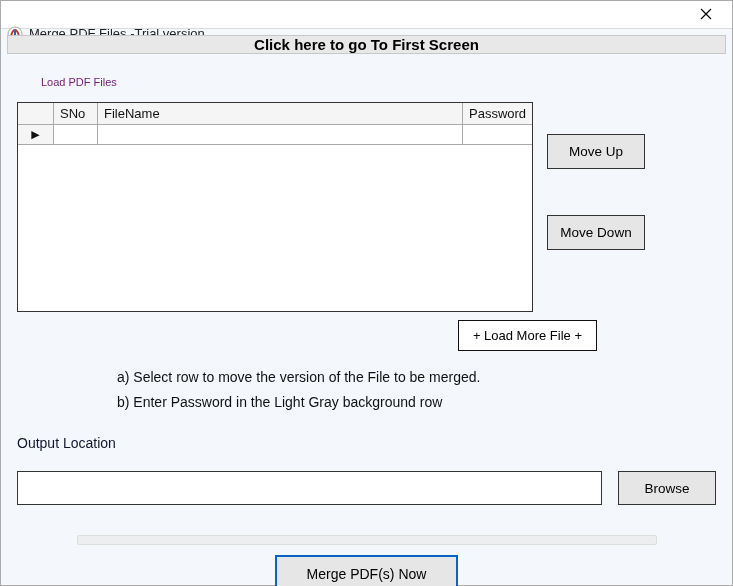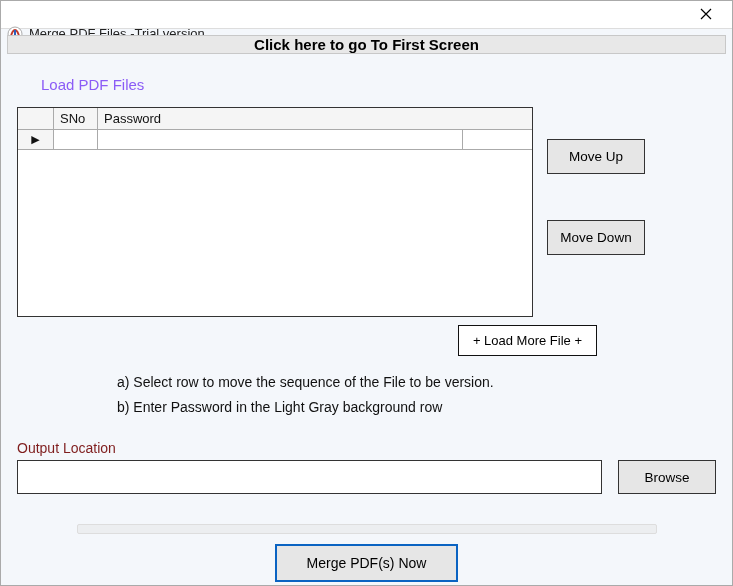--- a/index.html
+++ b/index.html
@@ -68,21 +68,21 @@
     flex: 1;
     padding: 12px 16px 8px 16px;
     position: relative;
   }
   .load-row {
     display: flex;
     align-items: center;
     gap: 18px;
     margin: 10px 0 14px 24px;
   }
-  .load-label { font-size: 15px; color: #8b5cf6; }
+  .load-label { font-size: 11px; color: #701a75; }
   .select-btn {
     background: #fff;
     border: 1px solid #111;
     padding: 8px 22px;
     font-size: 13px;
     cursor: pointer;
   }
   .grid-side-wrap {
     display: flex;
     gap: 14px;
@@ -146,21 +146,21 @@
     font-size: 13px;
     cursor: pointer;
   }
   .notes {
     margin: 14px 0 0 100px;
     font-size: 14px;
     color: #111;
     line-height: 1.8;
   }
   .output-section { margin-top: 20px; }
-  .output-label { font-size: 14px; color: #7f1d1d; margin-bottom: 4px; display:block;}
+  .output-label { font-size: 14px; color: #0f172a; margin-bottom: 20px; display:block;}
   .output-row { display:flex; gap:16px; align-items:stretch; }
   .output-input {
     flex: 1;
     border: 1px solid #333;
     background: #fff;
     height: 34px;
     padding: 4px 6px;
     font-size: 13px;
   }
   .browse-btn {
@@ -226,20 +226,21 @@
       <span class="load-label">Load PDF Files</span>
     </div>
 
     <div class="grid-side-wrap">
 
       <div class="grid-wrap">
         <div class="grid">
           <div class="grid-header">
             <div class="col-marker"></div>
             <div class="col-sno">SNo</div>
+            <div class="col-filename">FileName</div>
             <div class="col-password">Password</div>
           </div>
           <div class="grid-row">
             <div class="col-marker">
               <span class="row-pointer">▶</span>
             </div>
             <div class="col-sno"></div>
             <div class="col-filename"></div>
             <div class="col-password"></div>
           </div>
@@ -250,21 +251,21 @@
       </div>
 
       <div class="side-buttons">
         <button class="side-btn">Move Up</button>
         <button class="side-btn">Move Down</button>
       </div>
 
     </div>
 
     <div class="notes">
-      <div>a) Select row to move the sequence of the File to be version.</div>
+      <div>a) Select row to move the version of the File to be merged.</div>
       <div>b) Enter Password in the Light Gray background row</div>
     </div>
 
     <div class="output-section">
       <span class="output-label">Output Location</span>
       <div class="output-row">
         <input class="output-input" type="text" value="" style="">
         <button class="browse-btn">Browse</button>
       </div>
     </div>

